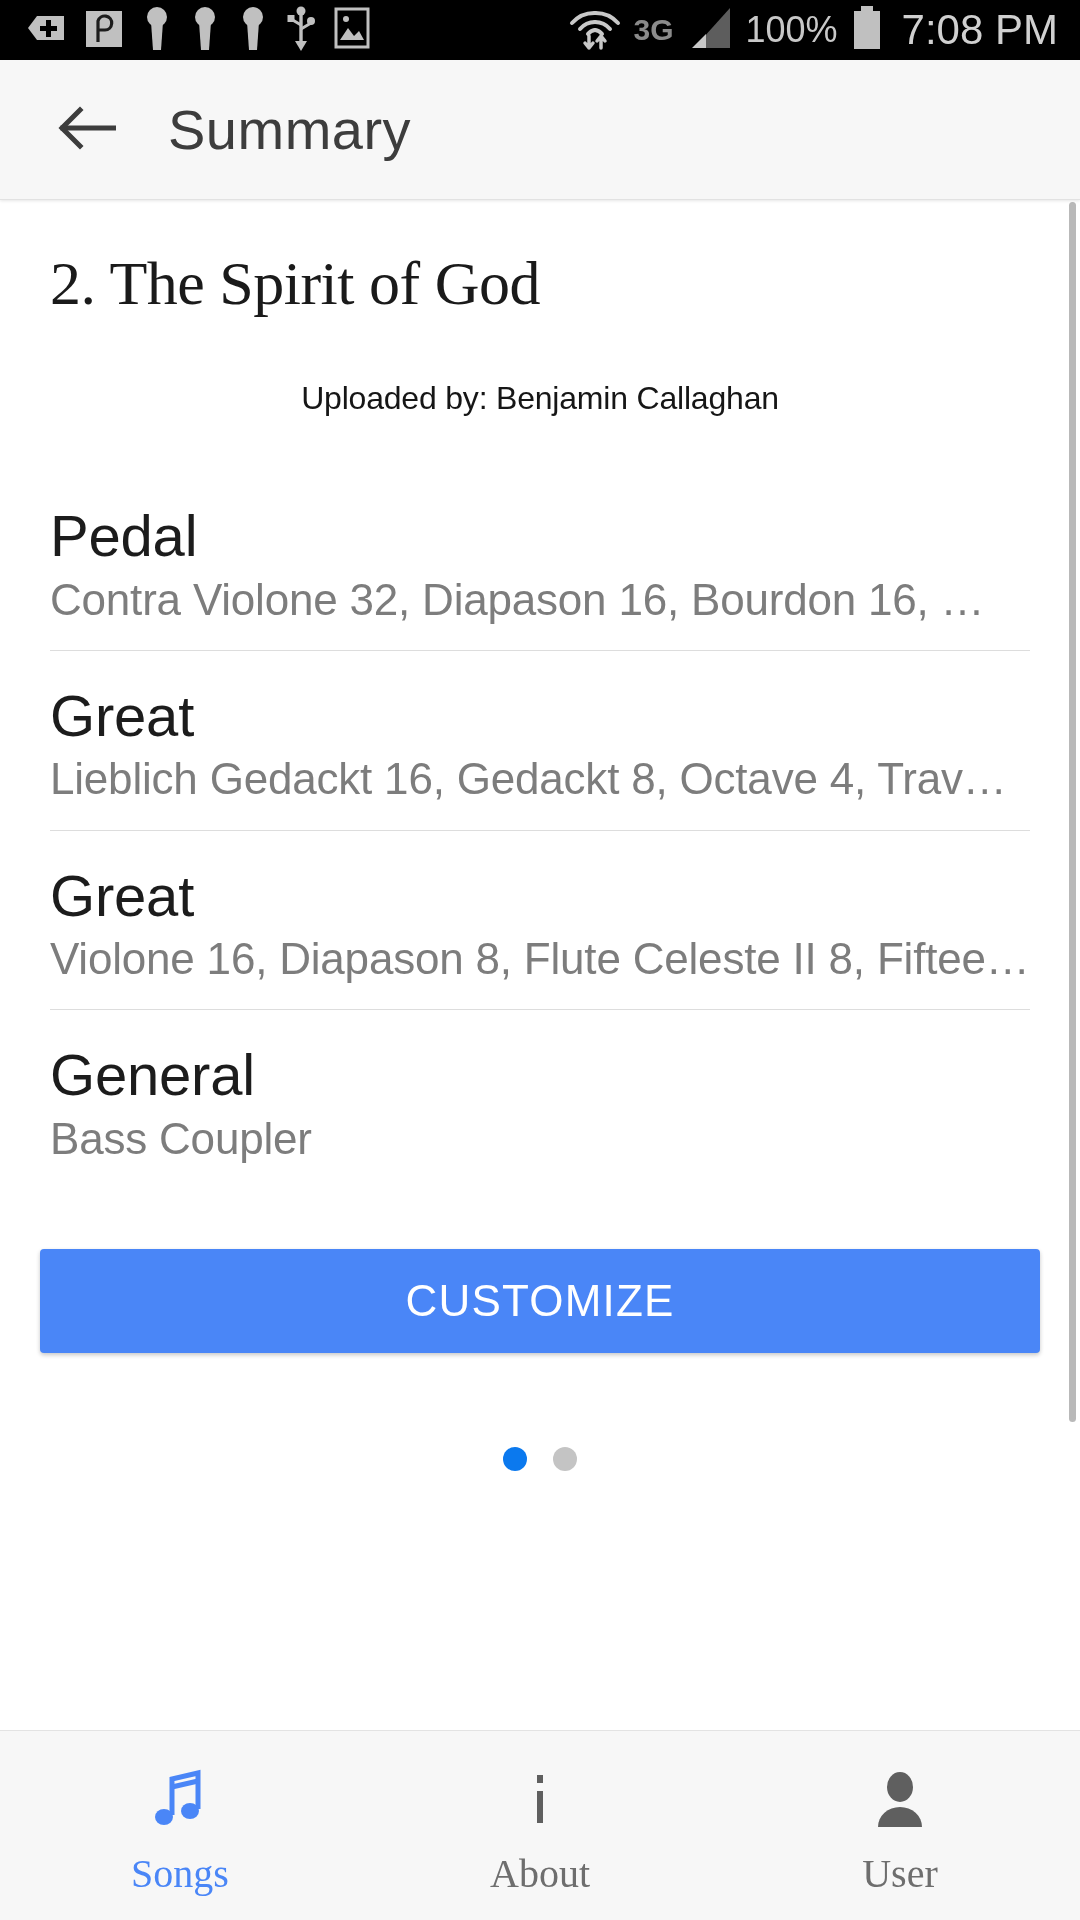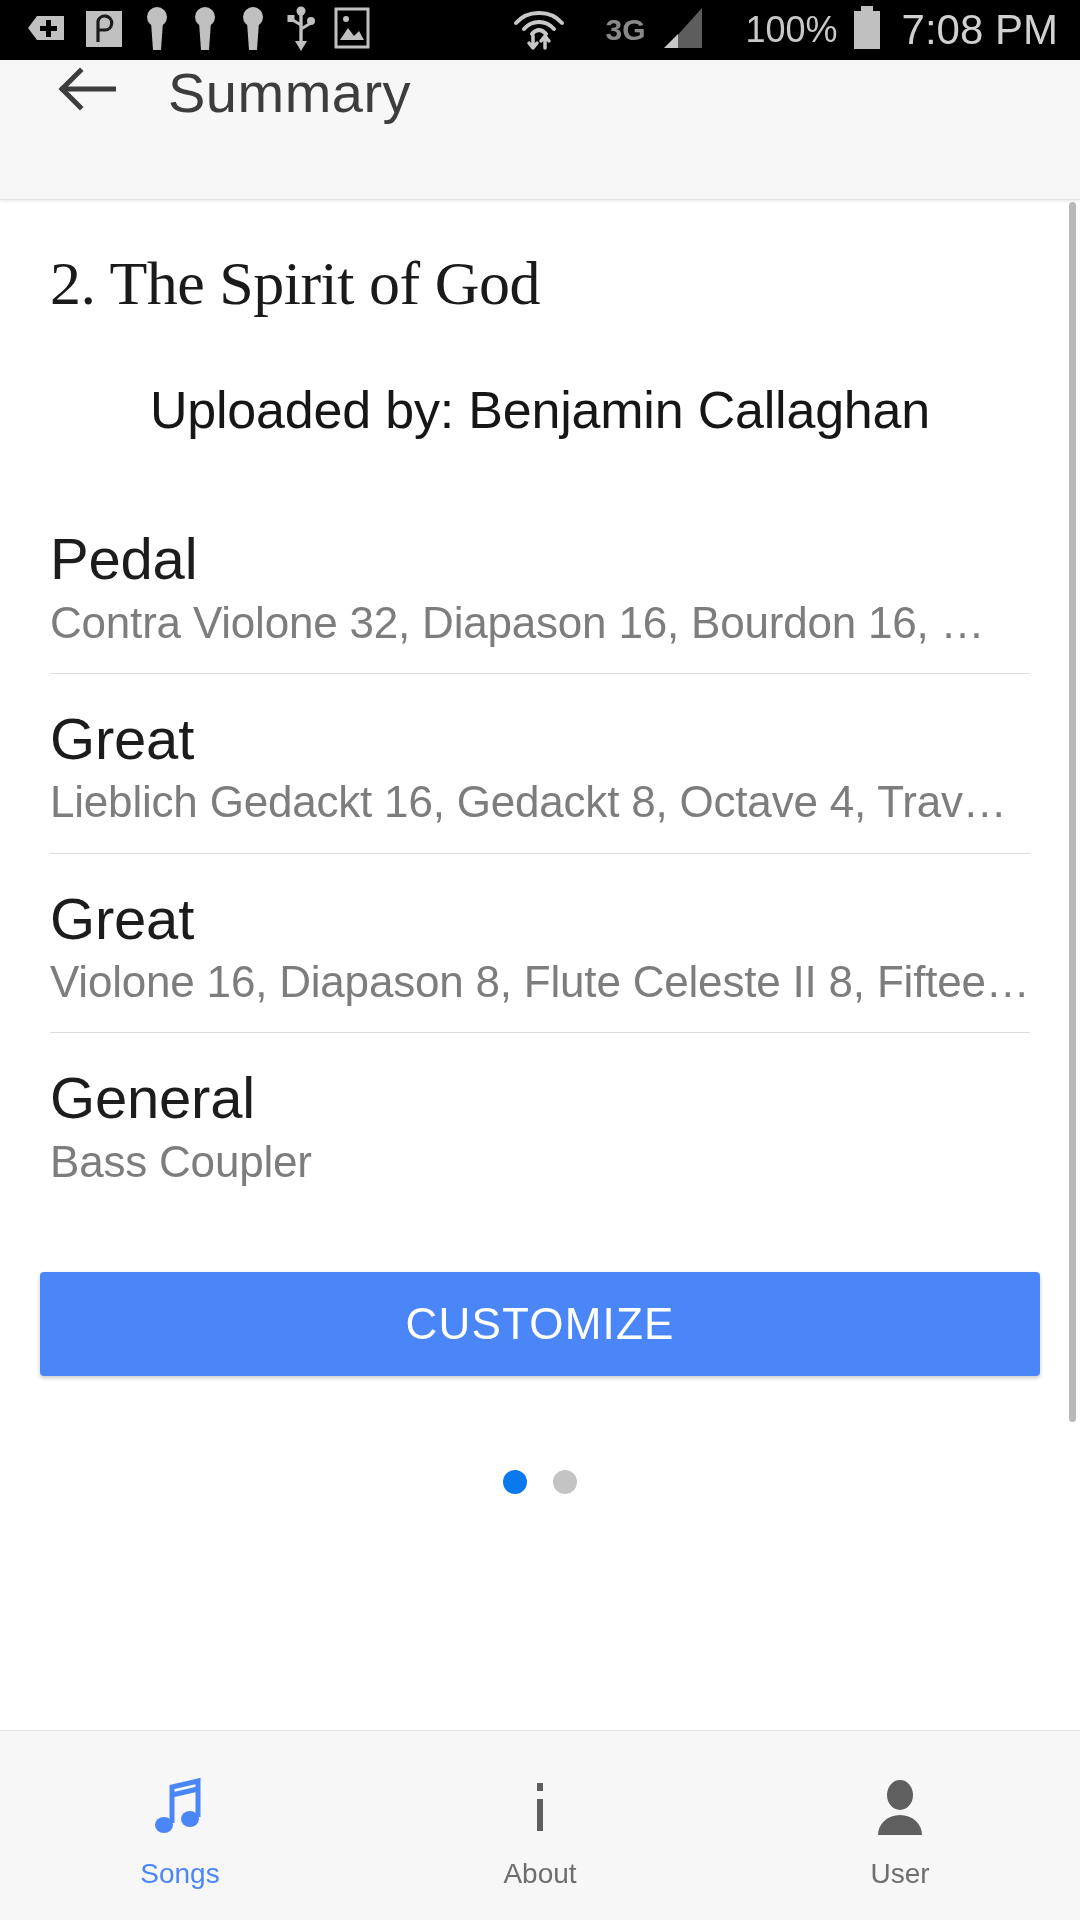--- a/index.html
+++ b/index.html
@@ -45,32 +45,32 @@
   .sicon { display: block; }
 
   .status-text {
     color: #c8c8c8;
     font-size: 38px;
     font-family: "Liberation Sans", sans-serif;
     font-stretch: condensed;
     letter-spacing: 0px;
     line-height: 1;
     white-space: nowrap;
-    margin-left: 28px;
   }
   .status-text.net { color: #8a8a8a; font-size: 30px; font-weight: bold; }
   .status-text.clock { color: #d0d0d0; font-size: 42px; margin-left: 6px; }
   .status-text.batt { color: #c8c8c8; font-size: 36px; }
 
   
   .app-bar {
     height: 140px;
     flex: 0 0 140px;
     background: #f7f7f7;
     display: flex;
+    align-items: center;
     padding-left: 56px;
     border-bottom: 1px solid #e2e2e2;
     box-shadow: 0 1px 3px rgba(0,0,0,0.10);
     position: relative;
     z-index: 3;
   }
   .back-btn {
     width: 62px;
     height: 62px;
     display: flex;
@@ -109,21 +109,21 @@
     font-stretch: condensed;
     font-weight: normal;
     color: #1a1a1a;
     letter-spacing: -0.5px;
     line-height: 1.0;
   }
 
   .uploader {
     text-align: center;
     padding: 66px 30px 0 30px;
-    font-size: 52px;
+    font-size: 32px;
     font-family: "Liberation Sans", sans-serif;
     font-stretch: condensed;
     color: #161616;
     letter-spacing: -0.2px;
   }
 
   .division-list {
     margin-top: 74px;
     padding: 0 50px 0 50px;
   }
@@ -226,22 +226,22 @@
     height: 100%;
     padding-top: 14px;
   }
   .nav-icon {
     height: 64px;
     display: flex;
     align-items: center;
     justify-content: center;
   }
   .nav-label {
-    font-size: 28px;
-    font-family: Liberation Sans, sans-serif;
+    font-size: 40px;
+    font-family: Liberation Serif, serif;
     font-stretch: condensed;
     color: #6e6e6e;
     letter-spacing: 0px;
   }
   .nav-item.active .nav-label { color: #4a86f7; }
 </style>
 </head>
 <body>
 
 <div class="screen">

